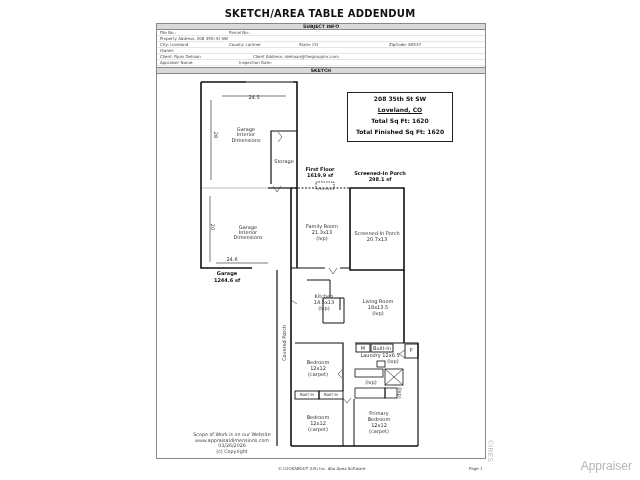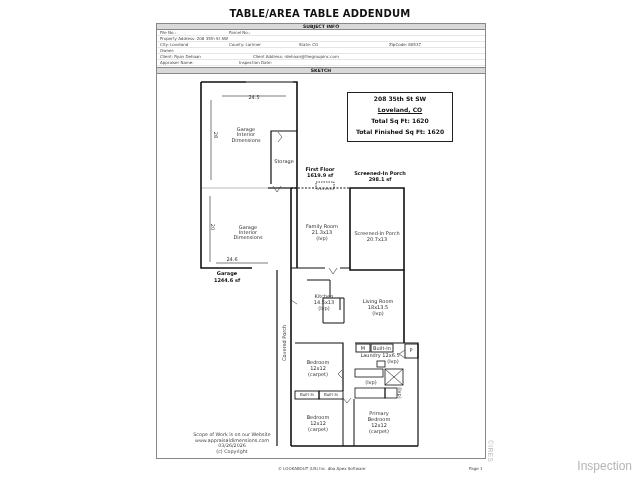--- a/index.html
+++ b/index.html
@@ -17,21 +17,21 @@
   .addr-box .u { text-decoration:underline; }
   .footnote { position:absolute; left:232px; top:432px; transform:translateX(-50%); text-align:center; font-size:4.8px; line-height:5.5px; color:#444; white-space:nowrap; }
   .footer-left { position:absolute; left:278px; top:466px; font-size:4px; color:#444; white-space:nowrap; }
   .footer-right { position:absolute; left:469px; top:466px; font-size:4px; color:#444; }
   .watermark { position:absolute; right:8px; bottom:7px; font-family:"Liberation Sans", sans-serif; font-size:12px; color:#b5b5b5; }
   .ires { position:absolute; left:494px; top:440px; transform:rotate(90deg); transform-origin:left top; font-family:"Liberation Sans", sans-serif; font-size:6.5px; color:#bbb; letter-spacing:0.5px; }
 </style>
 </head>
 <body>
 
-<div class="page-title">TABLE/AREA TABLE ADDENDUM</div>
+<div class="page-title">SKETCH/AREA TABLE ADDENDUM</div>
 
 <div class="frame"></div>
 
 <div class="section-hdr" style="top:23px;">SUBJECT INFO</div>
 <div class="info-row" style="top:30px;">
   <span style="left:3px;">File No.:</span>
   <span style="left:72px;">Parcel No.:</span>
 </div>
 <div class="info-row" style="top:36px;">
   <span style="left:3px;">Property Address: 208 35th St SW</span>
@@ -185,13 +185,13 @@
   <div>Scope of Work is on our Website</div>
   <div>www.appraisaldimensions.com</div>
   <div>03/26/2026</div>
   <div>(c) Copyright</div>
 </div>
 
 <div class="footer-left">© LOOKABOUT (US) Inc. dba Apex Software</div>
 <div class="footer-right">Page 1</div>
 
 <div class="ires">©IRES</div>
-<div class="watermark">Inspection</div>
+<div class="watermark">Appraiser</div>
 
 </body></html>

